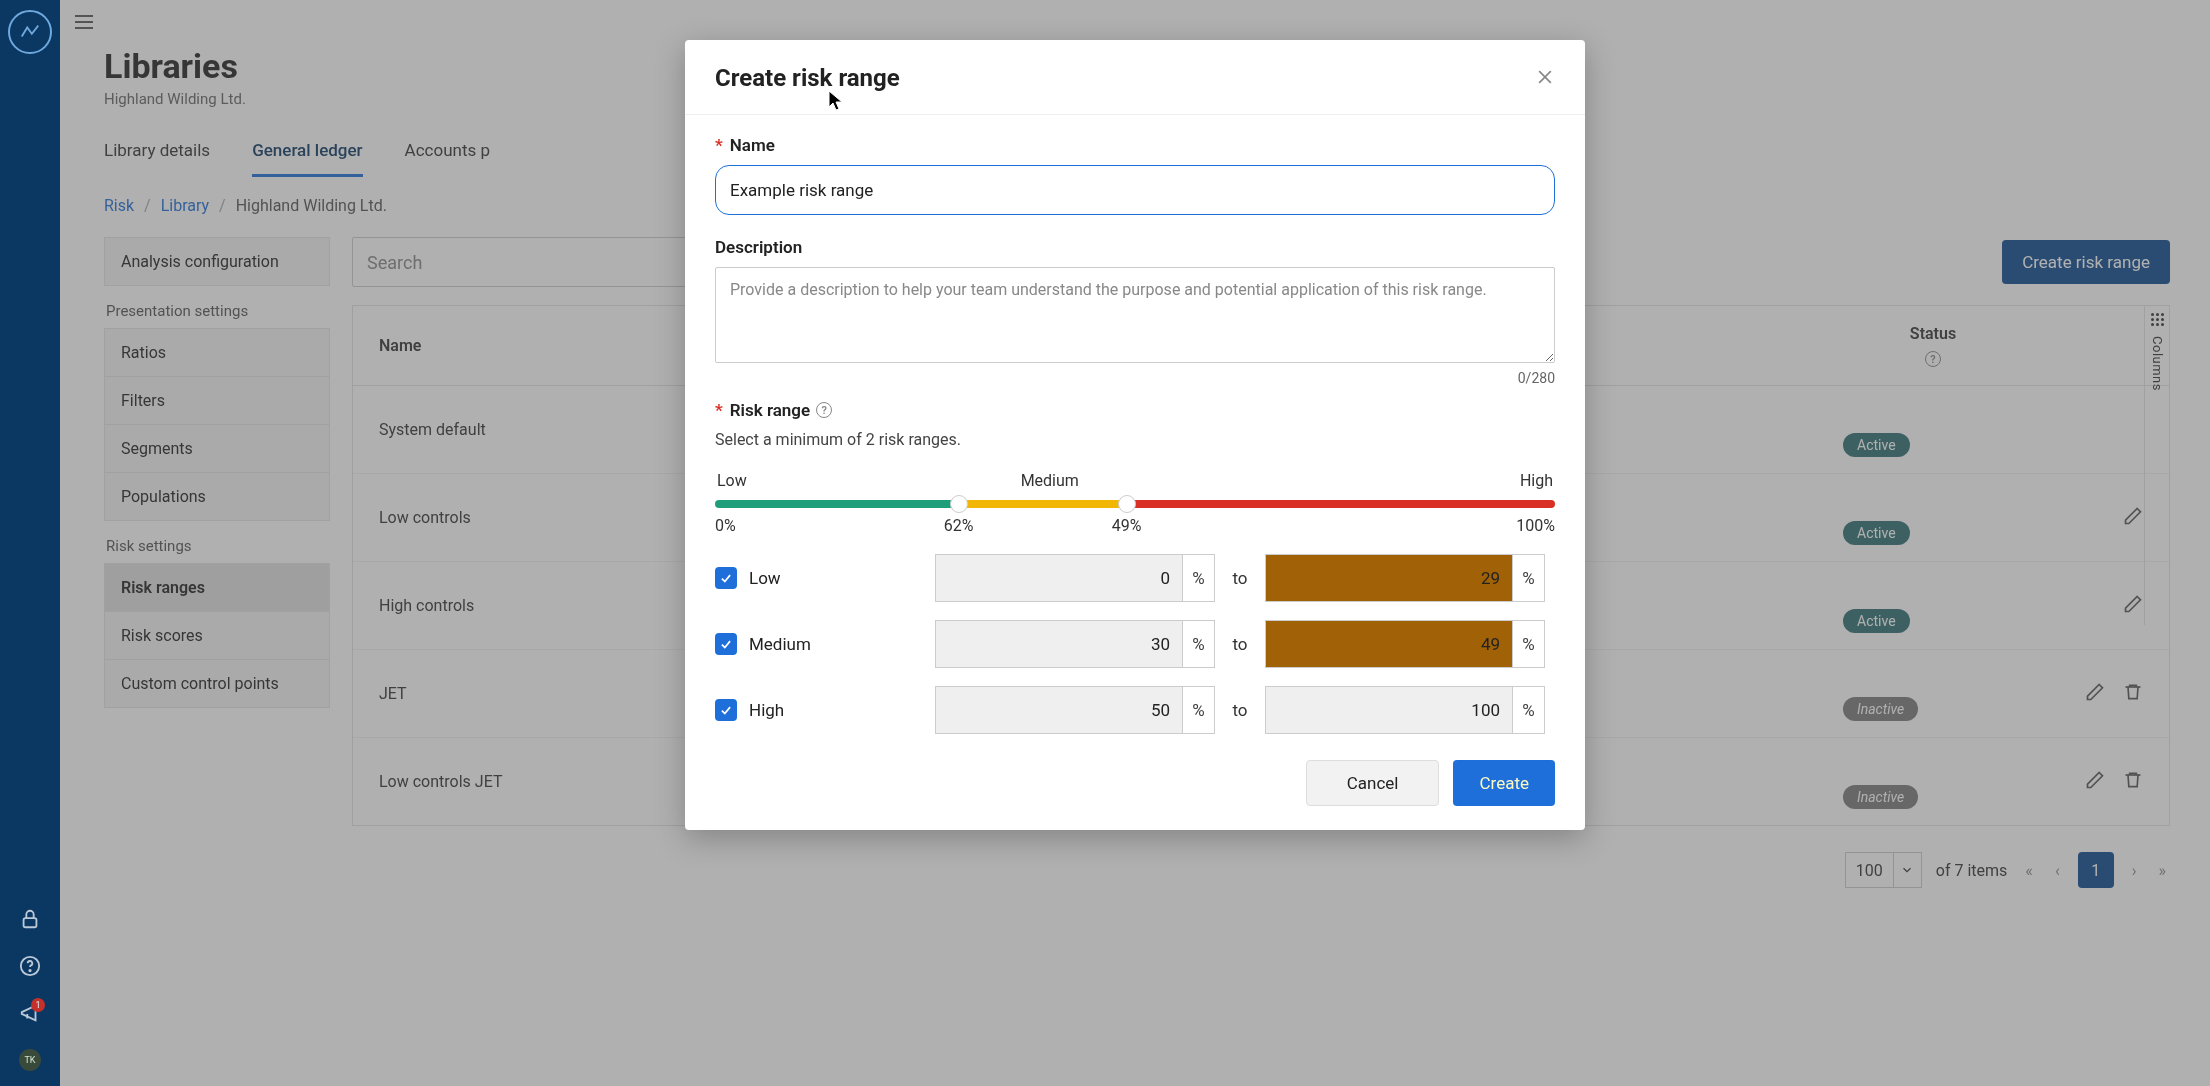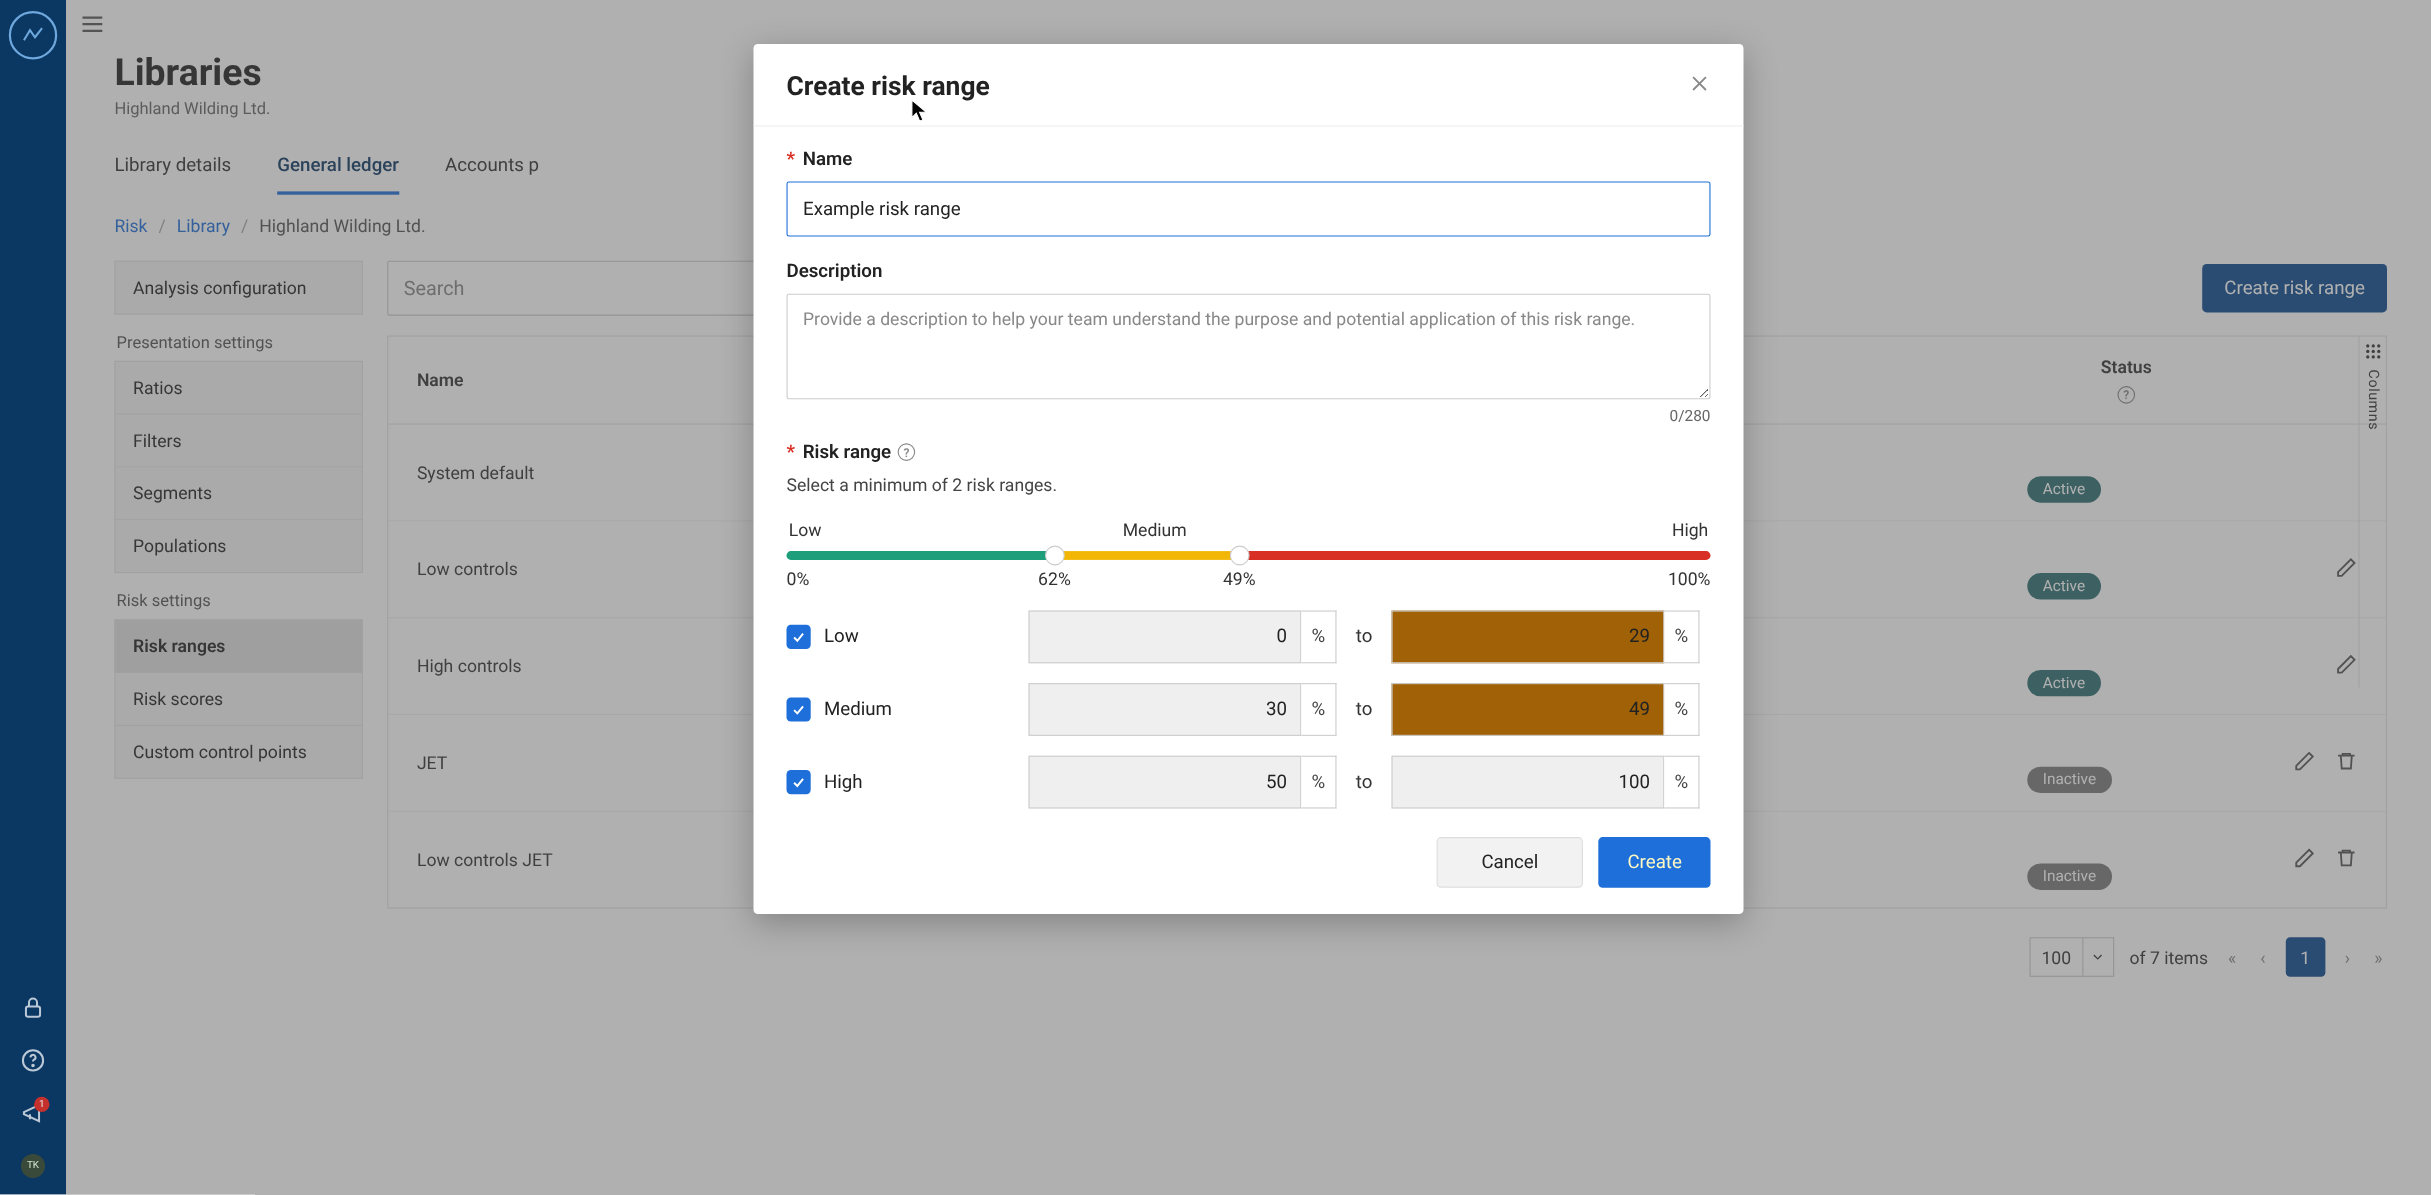--- a/index.html
+++ b/index.html
@@ -98,21 +98,21 @@
   .data-table .trow {
     padding: 16px 26px; font-size: 16px; color: #333;
     border-bottom: 1px solid #f0f0f0;
   }
   .data-table .trow:last-child { border-bottom: none; }
   .status-chip {
     display: inline-block; padding: 4px 14px;
     border-radius: 999px; font-size: 14px; color: #fff; margin-top: 31px;
   }
   .status-chip.active { background: #2f6f72; }
-  .status-chip.inactive { background: #7a7a7a; }
+  .status-chip.inactive { background: #7a7a7a; font-style: italic; }
   .row-actions { display: flex; gap: 18px; justify-content: flex-end; color: #555; }
 
   .columns-rail {
     position: absolute; top: 68px; right: 0;
     width: 26px; border-left: 1px solid #e3e3e3;
     height: 320px; display: flex; flex-direction: column; align-items: center;
     padding-top: 8px; gap: 4px;
     font-size: 13px; color: #333;
   }
   .columns-rail .dots {
@@ -151,21 +151,21 @@
     padding: 24px 30px 22px; border-bottom: 1px solid #eee;
     display: flex; justify-content: space-between; align-items: center;
   }
   .modal-head h2 { font-size: 24px; font-weight: 700; }
   .modal-body { padding: 20px 30px 0; }
   .flabel { font-size: 17px; font-weight: 600; margin-bottom: 10px; display: flex; align-items: center; gap: 6px; }
   .flabel .req { color: #d93025; margin-right: 1px; font-weight: 700; }
   .text-input {
     width: 100%; height: 50px; border: 1px solid #1e6fd9;
     padding: 0 14px; font-size: 17px; color: #222; outline: none;
-    border-radius: 2px;
+    border-radius: 14px;
   }
   .textarea {
     width: 100%; height: 96px; border: 1px solid #ccc;
     padding: 12px 14px; font-size: 16px; color: #222; resize: vertical;
     border-radius: 2px;
   }
   .textarea::placeholder { color: #888; }
   .char-count { text-align: right; color: #666; font-size: 14px; margin-top: 4px; }
 
   .hint { color: #444; font-size: 16px; margin-top: 6px; }

